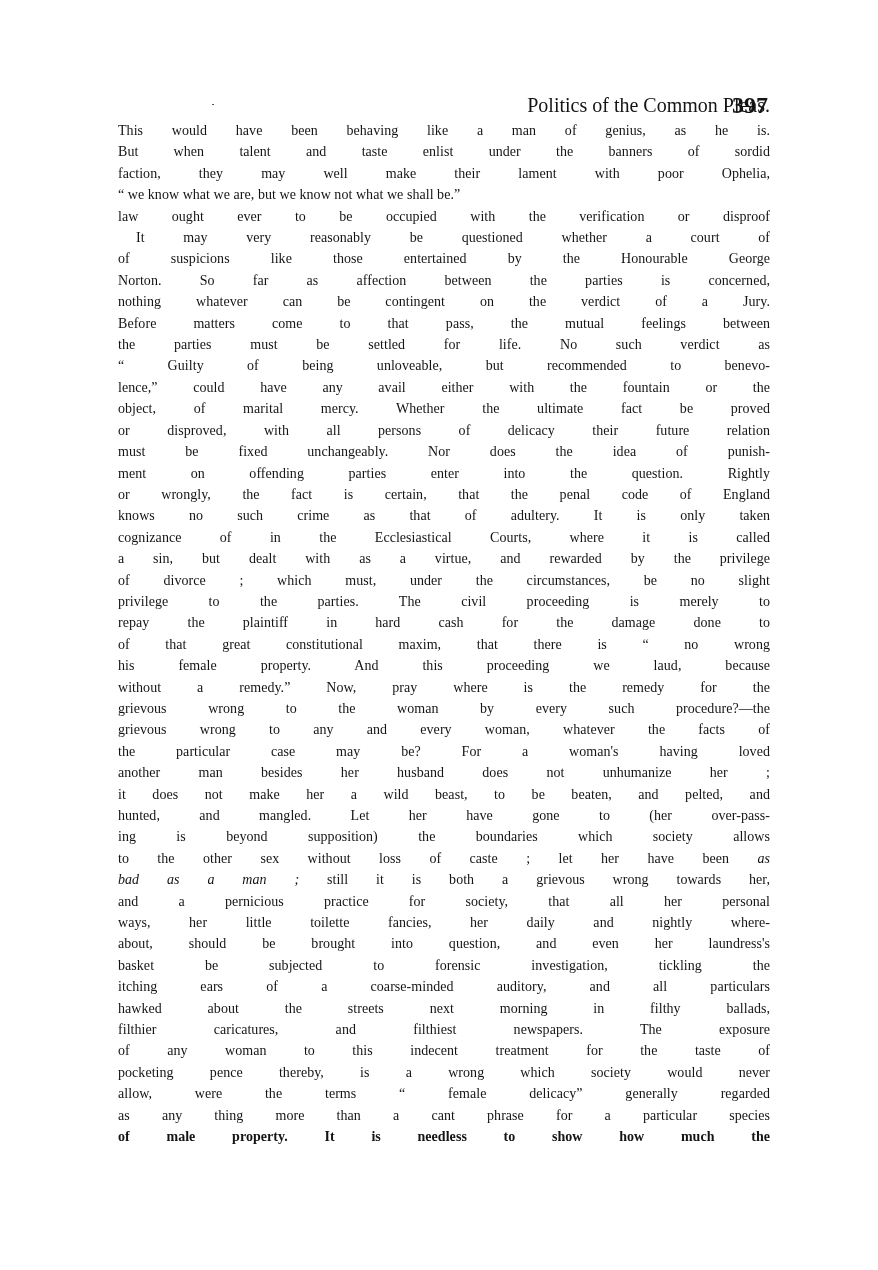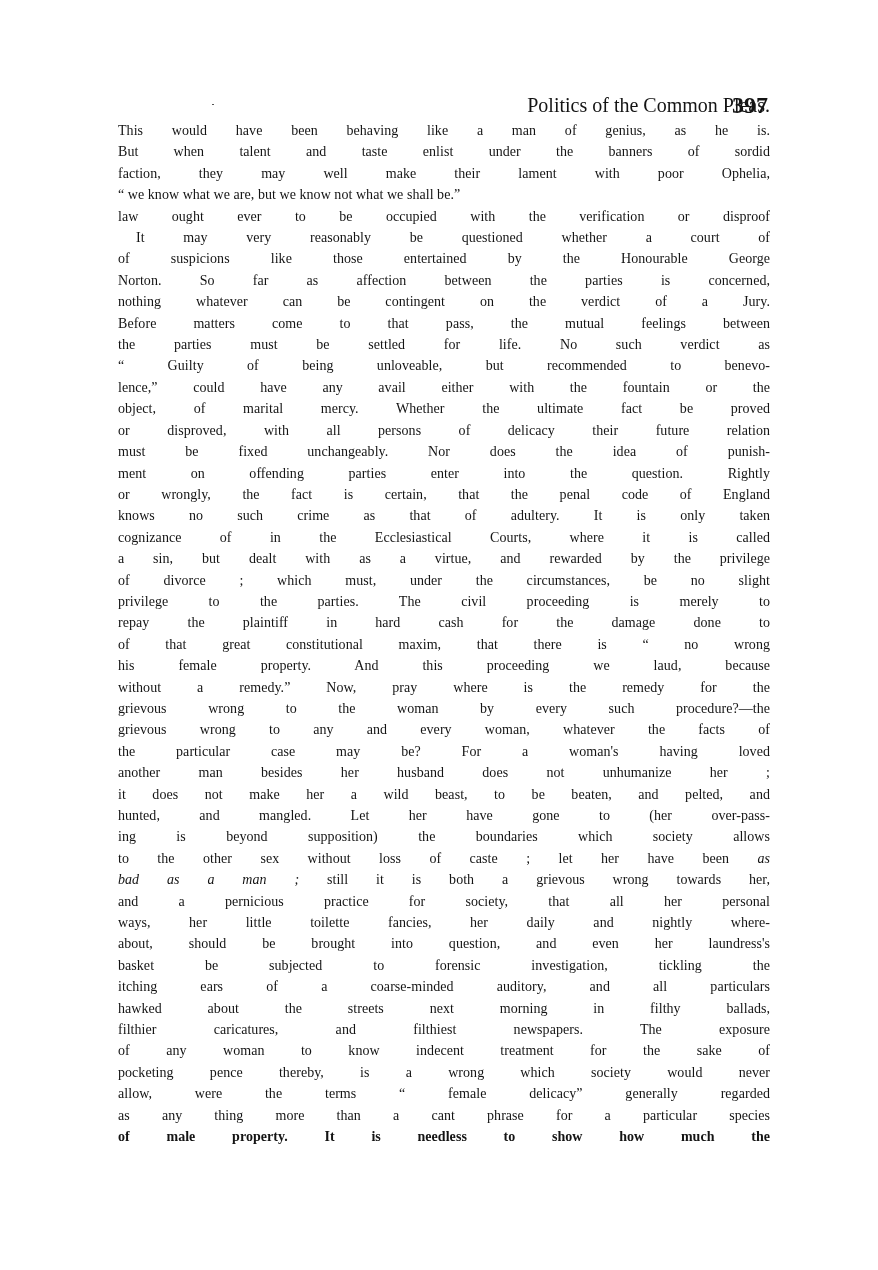--- a/index.html
+++ b/index.html
@@ -78,19 +78,19 @@
     <span class="line">ing is beyond supposition) the boundaries which society allows</span>
     <span class="line"><span>to the other sex without loss of caste ; let her have been</span> <span class="it">as</span></span>
     <span class="line"><span class="it">bad as a man ;</span> <span>still it is both a grievous wrong towards her,</span></span>
     <span class="line">and a pernicious practice for society, that all her personal</span>
     <span class="line">ways, her little toilette fancies, her daily and nightly where-</span>
     <span class="line">about, should be brought into question, and even her laundress's</span>
     <span class="line">basket be subjected to forensic investigation, tickling the</span>
     <span class="line">itching ears of a coarse-minded auditory, and all particulars</span>
     <span class="line">hawked about the streets next morning in filthy ballads,</span>
     <span class="line">filthier caricatures, and filthiest newspapers.  The exposure</span>
-    <span class="line">of any woman to know indecent treatment for the sake of</span>
+    <span class="line">of any woman to this indecent treatment for the taste of</span>
     <span class="line">pocketing pence thereby, is a wrong which society would never</span>
     <span class="line">allow, were the terms “ female delicacy” generally regarded</span>
     <span class="line">as any thing more than a cant phrase for a particular species</span>
     <span class="line" style="font-weight:bold;">of male property.  It is needless to show how much the</span>
   </div>
 </div>
 
 </body></html>

